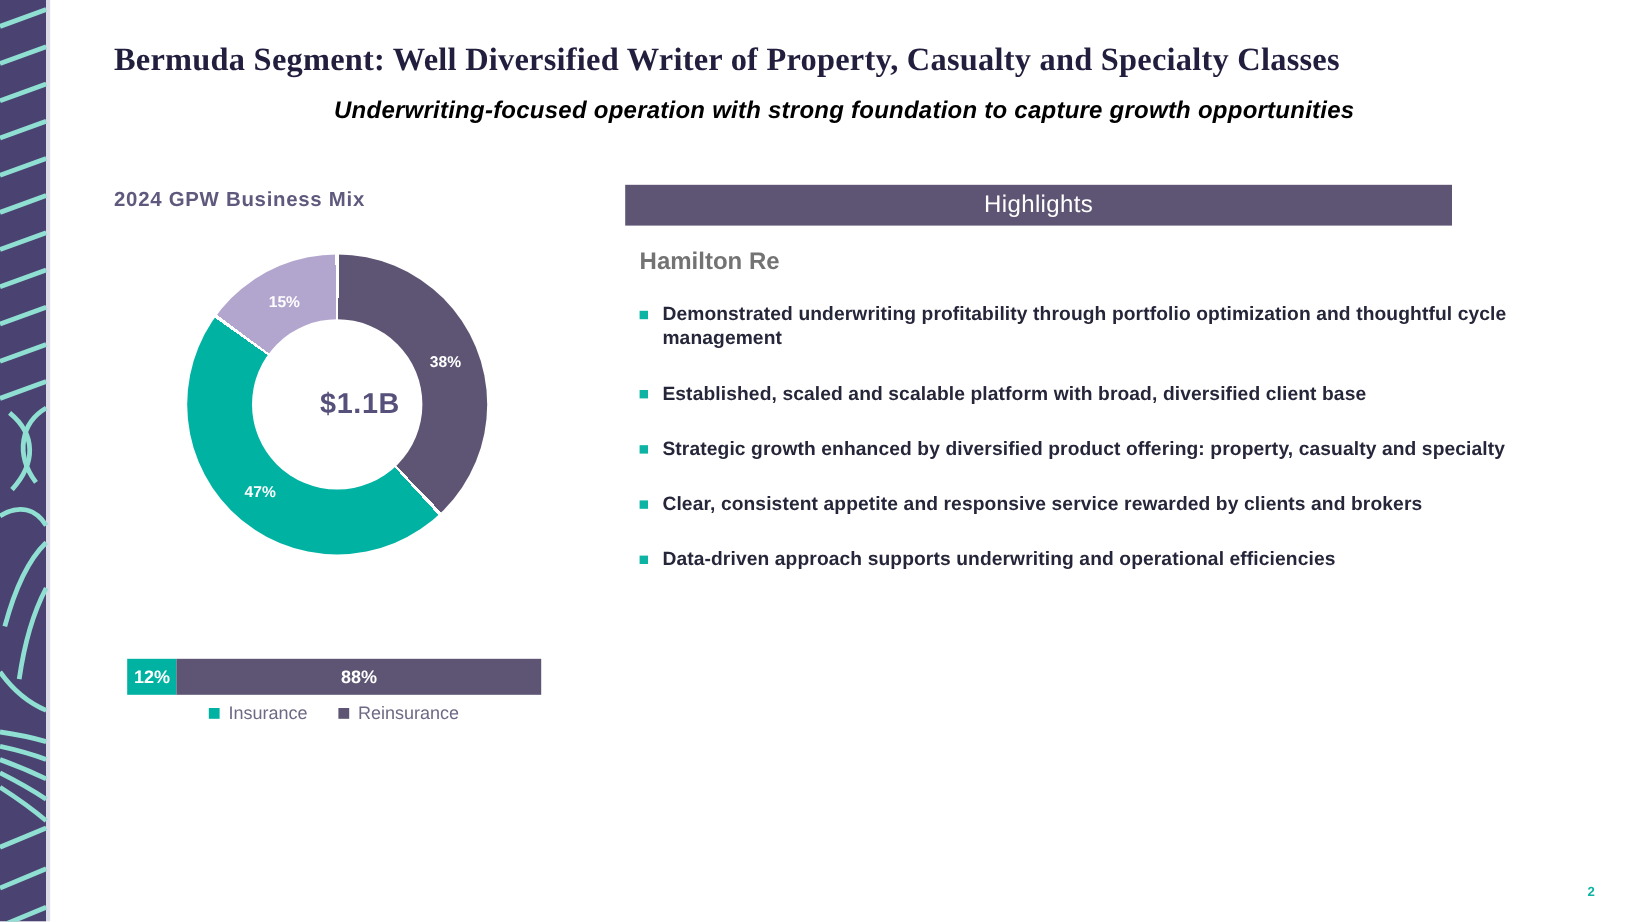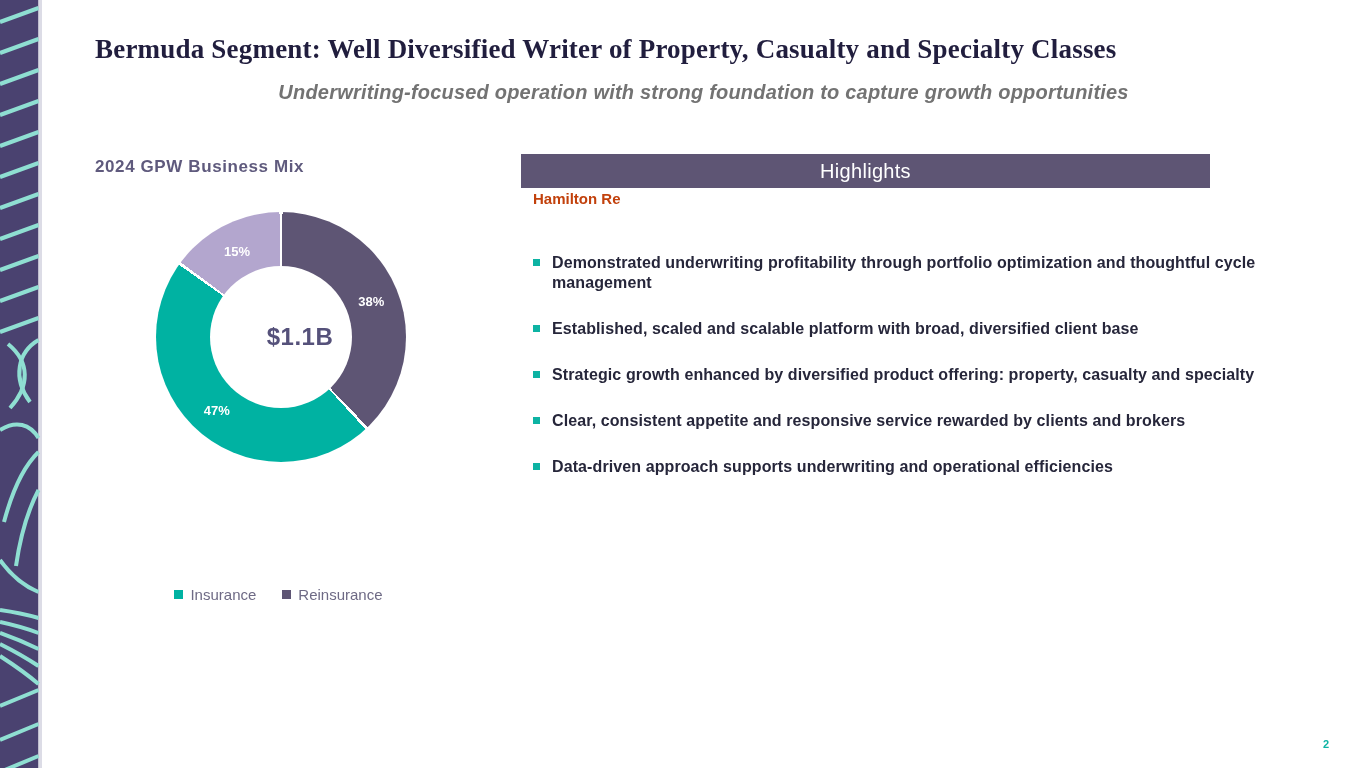--- a/index.html
+++ b/index.html
@@ -19,21 +19,21 @@
   .title {
     position: absolute; left: 95px; top: 34px; width: 1230px;
     font-family: "Liberation Serif", serif;
     font-size: 27px; font-weight: 700; color: #211e3e;
     letter-spacing: 0.2px; white-space: nowrap;
   }
   .subtitle {
     position: absolute; left: 42px; right: 0; top: 81px;
     text-align: center;
     font-size: 20px; font-weight: 700; font-style: italic;
-    color: #737373; letter-spacing: 0.2px;
+    color: #000000; letter-spacing: 0.2px;
   }
 
   
   .chart-title {
     position: absolute; left: 95px; top: 157px;
     font-size: 17px; font-weight: 700; color: #5f5a7d; letter-spacing: 0.6px;
   }
   .donut {
     position: absolute; left: 156px; top: 212px;
     width: 250px; height: 250px; border-radius: 50%;
@@ -73,22 +73,22 @@
   }
 
   
   .highlights-header {
     position: absolute; left: 521px; top: 154px; width: 689px; height: 34px;
     background: #5e5574; color: #ffffff;
     display: flex; align-items: center; justify-content: center;
     font-size: 20px; font-weight: 500; letter-spacing: 0.3px;
   }
   .hamilton {
-    position: absolute; left: 533px; top: 190px;
-    font-size: 15px; font-weight: 700; color: #c2410c;
+    position: absolute; left: 533px; top: 207px;
+    font-size: 20px; font-weight: 700; color: #737373;
   }
   .bullets {
     position: absolute; left: 533px; top: 253px; width: 772px;
     list-style: none;
   }
   .bullets li {
     position: relative; padding-left: 19px; margin-bottom: 26px;
     font-size: 16px; font-weight: 700; color: #26263a; line-height: 20px;
     letter-spacing: 0.1px;
   }
@@ -145,20 +145,28 @@
   <div class="chart-title">2024 GPW Business Mix</div>
   <div class="donut" id="donut" style="background: conic-gradient(rgb(255, 255, 255) 0deg, rgb(255, 255, 255) 0.7deg, rgb(94, 85, 116) 0.7deg, rgb(94, 85, 116) 136.1deg, rgb(255, 255, 255) 136.1deg, rgb(255, 255, 255) 136.8deg, rgb(255, 255, 255) 136.8deg, rgb(255, 255, 255) 137.5deg, rgb(0, 178, 162) 137.5deg, rgb(0, 178, 162) 305.3deg, rgb(255, 255, 255) 305.3deg, rgb(255, 255, 255) 306deg, rgb(255, 255, 255) 306deg, rgb(255, 255, 255) 306.7deg, rgb(179, 166, 206) 306.7deg, rgb(179, 166, 206) 359.3deg, rgb(255, 255, 255) 359.3deg, rgb(255, 255, 255) 360deg);">
     <div class="donut-hole">
       <span class="donut-center">$1.1B</span>
     </div>
   <span class="slice-label" style="left: 215.188px; top: 89.2919px;">38%</span>
       <span class="slice-label" style="left: 60.8527px; top: 197.761px;">47%</span>
       <span class="slice-label" style="left: 80.9629px; top: 38.5724px;">15%</span>
     </div>
 
+  <div class="stackbar" id="stackbar">
+      <div class="seg" style="width: 12%; background: rgb(0, 178, 162);">
+        <span>12%</span>
+      </div>
+      <div class="seg" style="width: 88%; background: rgb(94, 85, 116);">
+        <span>88%</span>
+      </div>
+    </div>
   <div class="legend bar-legend" id="bar-legend">
       <span class="legend-item">
         <span class="legend-swatch" style="background: rgb(0, 178, 162);"></span>
         <span>Insurance</span>
       </span>
       <span class="legend-item">
         <span class="legend-swatch" style="background: rgb(94, 85, 116);"></span>
         <span>Reinsurance</span>
       </span>
     </div>

